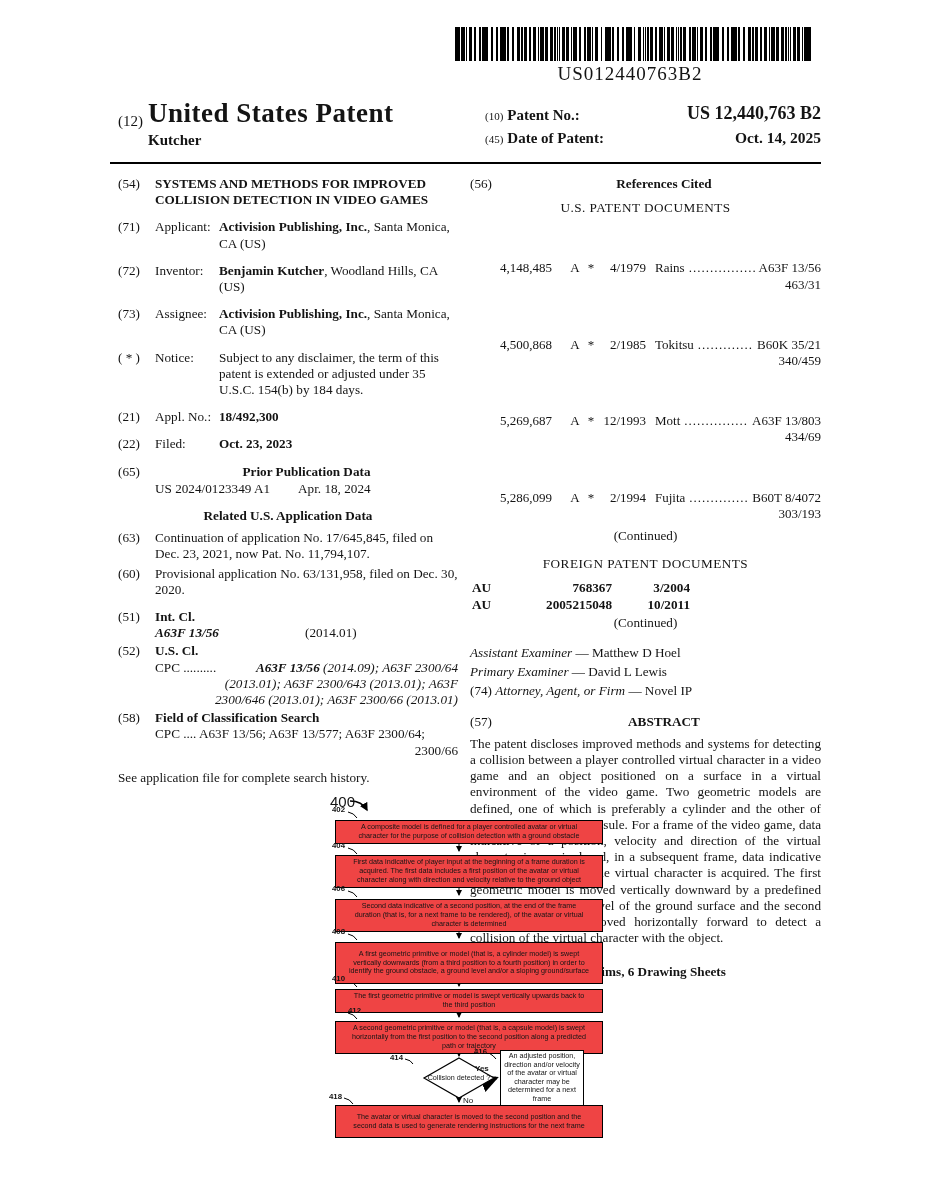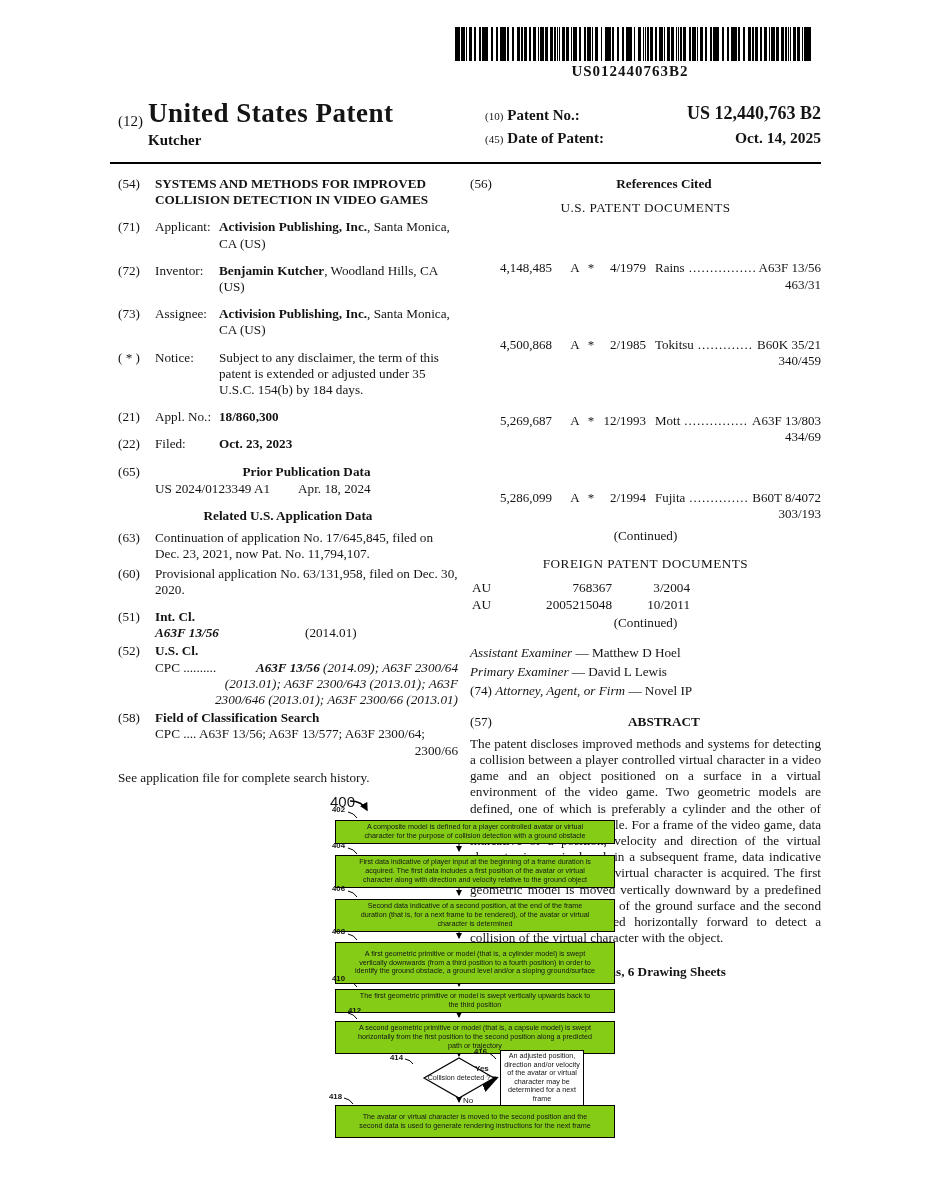--- a/index.html
+++ b/index.html
@@ -6,21 +6,21 @@
   .page{position:relative;width:931px;height:1200px;background:#ffffff;color:#141414;
         font-family:"Liberation Serif", serif;overflow:hidden;}
 
   
   .barcode-wrap{position:absolute;left:455px;top:27px;width:350px;text-align:center;}
   .barcode{height:34px;width:350px;
     background:
       repeating-linear-gradient(90deg,#000 0 2px,#fff 2px 3px,#000 3px 6px,#fff 6px 8px,#000 8px 9px,#fff 9px 12px,#000 12px 14px,#fff 14px 17px,#000 17px 18px,#fff 18px 21px),
       repeating-linear-gradient(90deg,#000 0 1px,#fff 1px 5px,#000 5px 7px,#fff 7px 11px);
     background-blend-mode:multiply;border-left:3px solid #000;border-right:3px solid #000;}
-  .barcode-text{font-size:15px;letter-spacing:1px;margin-top:2px;font-weight:bold;}
+  .barcode-text{font-size:19px;letter-spacing:1px;margin-top:2px;}
 
   
   .hdr{position:absolute;left:110px;top:100px;width:711px;height:62px;}
   .hdr-num{position:absolute;left:8px;top:13px;font-size:15px;}
   .hdr-title{position:absolute;left:38px;top:-2px;font-size:27px;font-weight:bold;letter-spacing:.5px;}
   .hdr-inventor{position:absolute;left:38px;top:32px;font-size:15px;font-weight:bold;}
   .hdr-r1,.hdr-r2{position:absolute;left:375px;width:336px;}
   .hdr-r1{top:6px;} .hdr-r2{top:29px;}
   .hdr-rnum{font-size:11px;}
   .hdr-rlabel{font-size:15px;font-weight:bold;}
@@ -50,34 +50,34 @@
   .usdocs{font-size:13px;}
   .refrow1{display:flex;padding-left:30px;margin-top:44px;}
   .r-no{width:66px;flex:none;}
   .r-kind{width:18px;flex:none;text-align:center;}
   .r-star{width:14px;flex:none;text-align:center;}
   .r-date{width:48px;flex:none;text-align:right;}
   .r-name{flex:none;margin-left:9px;}
   .r-leader{flex:1;overflow:hidden;white-space:nowrap;margin:0 4px;letter-spacing:1px;}
   .r-cls{flex:none;white-space:nowrap;}
   .refrow2{text-align:right;}
-  .frow{display:flex;width:218px;margin-left:2px;}
+  .frow{display:flex;width:218px;margin-left:2px;font-weight:bold;}
   .f-country{width:42px;flex:none;}
   .f-no{width:98px;flex:none;text-align:right;}
   .f-date{width:78px;flex:none;text-align:right;}
   .examiner{margin:3px 0;}
   .abstract{text-align:justify;margin-top:6px;}
   .claims{font-weight:bold;text-align:center;margin-top:17px;}
 
   
   .flow{position:absolute;left:328px;top:793px;width:262px;height:360px;
         font-family:"Liberation Sans", sans-serif;}
   .flow svg{position:absolute;left:0;top:0;}
-  .fbox{position:absolute;left:7px;width:242px;border:1.2px solid #000;background:#84cc16;
-        font-size:7.2px;line-height:8.8px;text-align:center;padding:1px 18px;
+  .fbox{position:absolute;left:7px;width:242px;border:1.2px solid #000;background:#ef4444;
+        font-size:7.2px;line-height:8.8px;text-align:center;padding:1px 12px;
         display:flex;align-items:center;justify-content:center;}
   .flabel{position:absolute;font-size:7.8px;font-weight:bold;}
   .fref{position:absolute;left:2px;top:0px;font-size:15px;font-weight:normal;}
   .fdiamond-text{position:absolute;left:96px;top:266px;width:70px;height:38px;
         font-size:7.2px;line-height:8.6px;text-align:center;
         display:flex;align-items:center;justify-content:center;}
   .fyes{position:absolute;left:147px;top:271px;font-size:8px;font-weight:bold;}
   .fno{position:absolute;left:135px;top:303px;font-size:8px;font-weight:normal;}
   .fyesbox{position:absolute;left:172px;top:257px;width:78px;border:1.2px solid #000;background:#fff;
         font-size:7.2px;line-height:8.6px;text-align:center;padding:1px 2px;}
@@ -136,21 +136,21 @@
 
     <div class="row">
       <span class="num">( * )</span>
       <span class="lbl">Notice:</span>
       <span class="val">Subject to any disclaimer, the term of this patent is extended or adjusted under 35 U.S.C. 154(b) by 184 days.</span>
     </div>
 
     <div class="row">
       <span class="num">(21)</span>
       <span class="lbl">Appl. No.:</span>
-      <span class="val b">18/860,300</span>
+      <span class="val b">18/492,300</span>
     </div>
 
     <div class="row">
       <span class="num">(22)</span>
       <span class="lbl">Filed:</span>
       <span class="val b">Oct. 23, 2023</span>
     </div>
 
     <div class="row" style="margin-bottom:4px">
       <span class="num">(65)</span>

